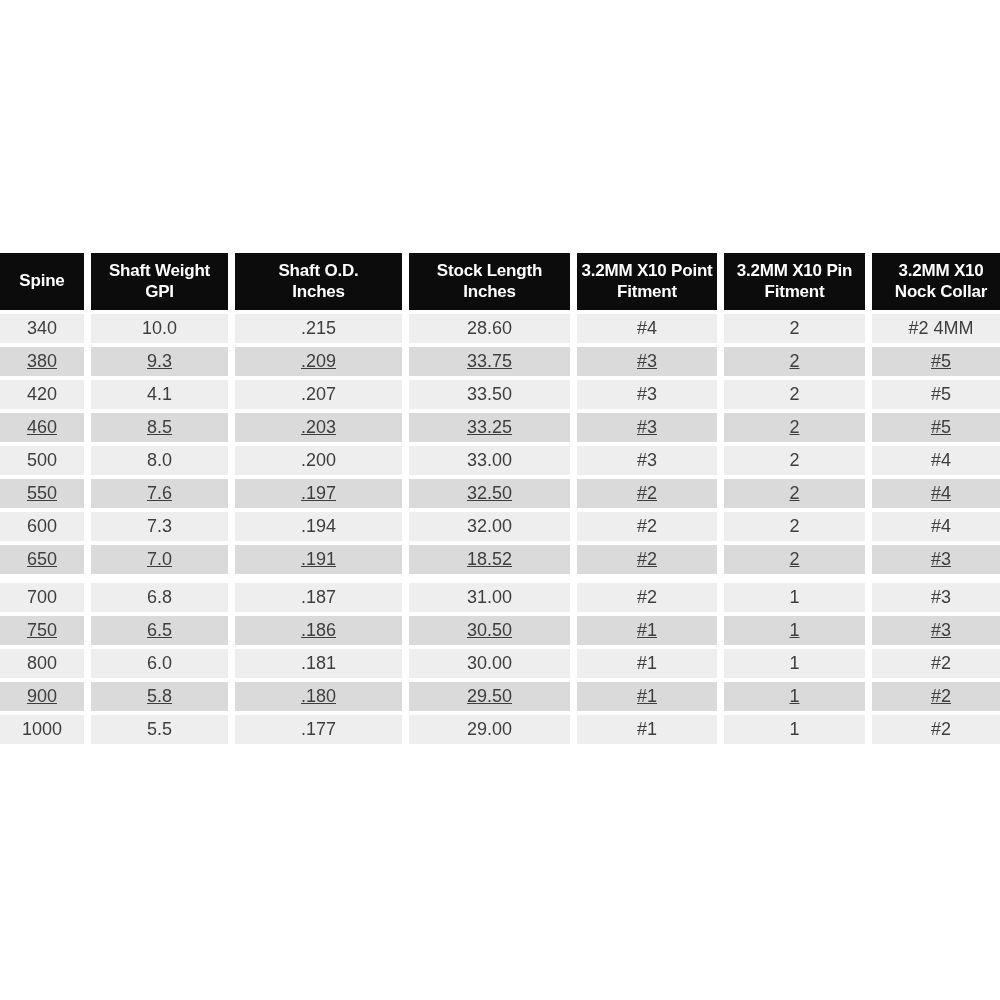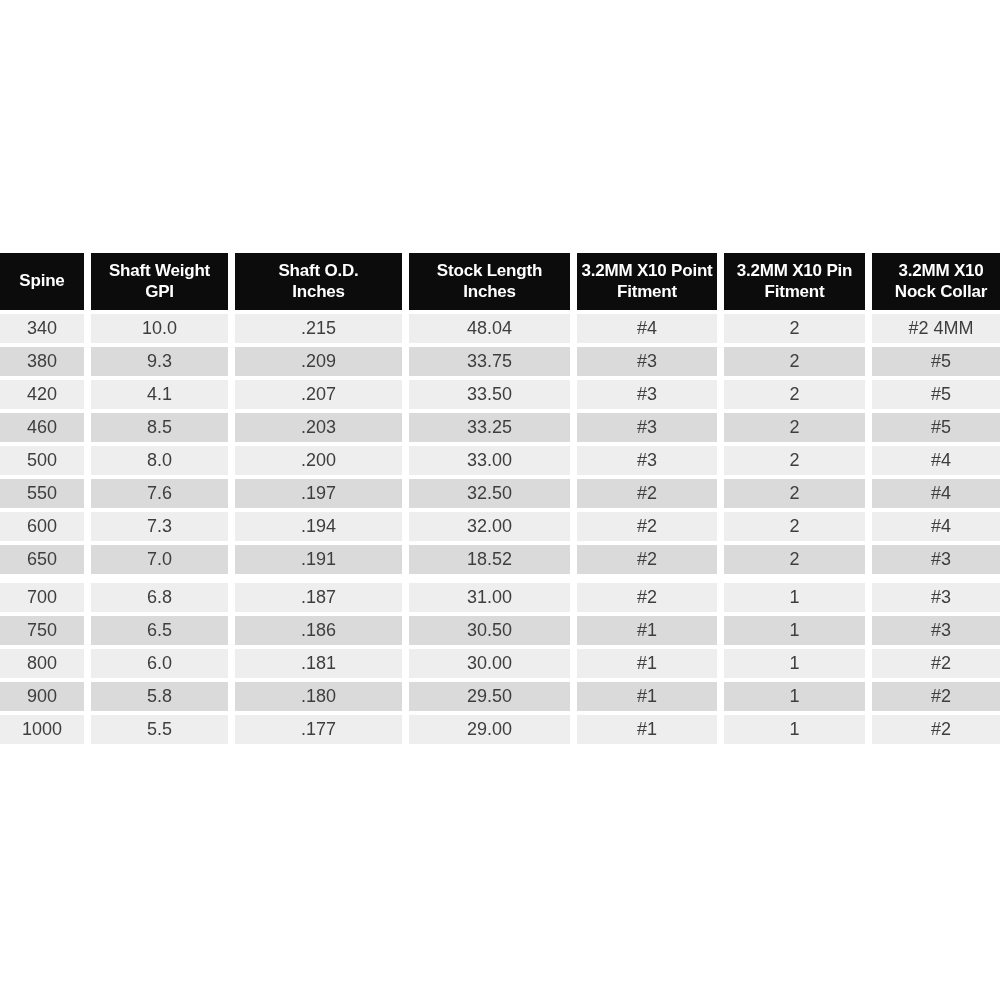--- a/index.html
+++ b/index.html
@@ -41,21 +41,21 @@
   table.spec-table td {
     height: 29px;
     font-size: 18px;
     font-weight: 400;
     color: #3e3e3e;
     text-align: center;
     vertical-align: middle;
     padding: 0;
   }
   tr.row-light td { background: #efeeee; margin-left: 32px; }
-  tr.row-dark  td { background: #dbdadb; }
+  tr.row-dark  td { background: #dbdadb; text-decoration: underline; }
   tr.spacer-row td {
     height: 1px;
     background: transparent;
   }
   .hdr-line { display: block; }
 </style>
 </head>
 <body>
 
 <div class="canvas">
@@ -98,21 +98,21 @@
             <span class="hdr-line">3.2MM X10</span>
             <span class="hdr-line">Nock Collar</span>
           </th>
         </tr>
     </thead>
     <tbody>
         <tr class="row-light">
           <td>340</td>
           <td>10.0</td>
           <td>.215</td>
-          <td>48.04</td>
+          <td>28.60</td>
           <td>#4</td>
           <td>2</td>
           <td>#2 4MM</td>
         </tr>
         <tr class="row-dark">
           <td>380</td>
           <td>9.3</td>
           <td>.209</td>
           <td>33.75</td>
           <td>#3</td>

